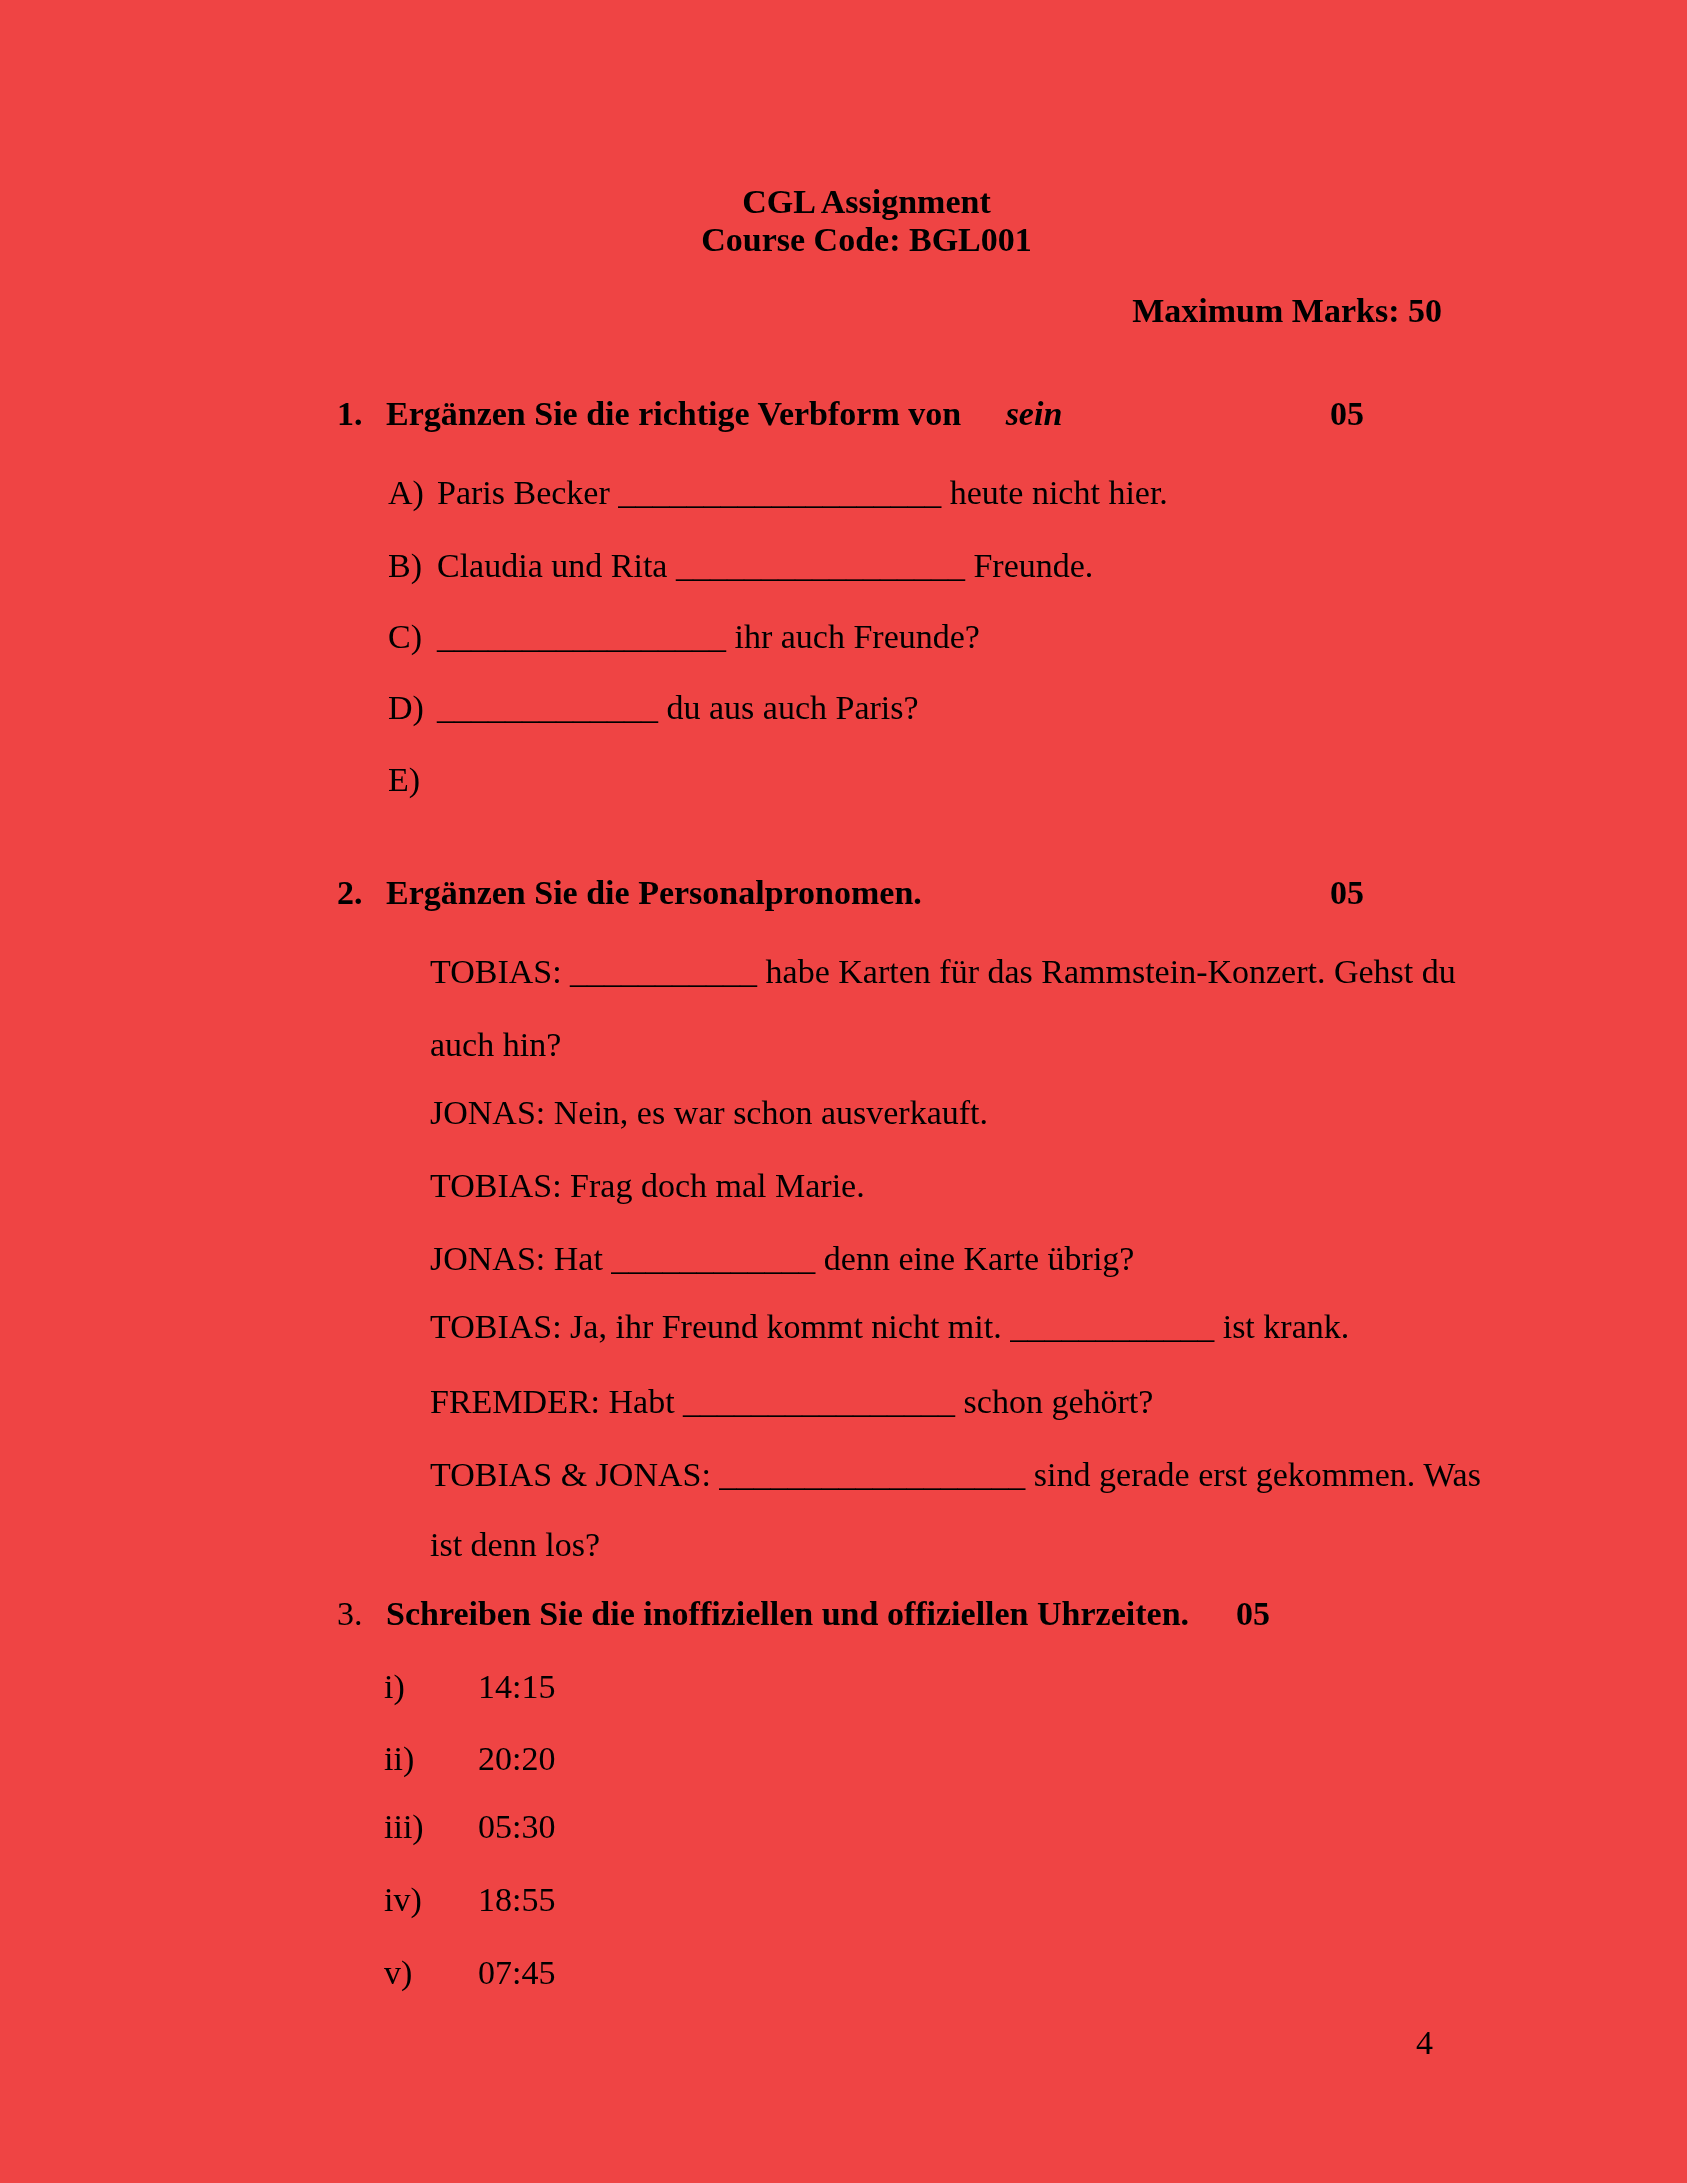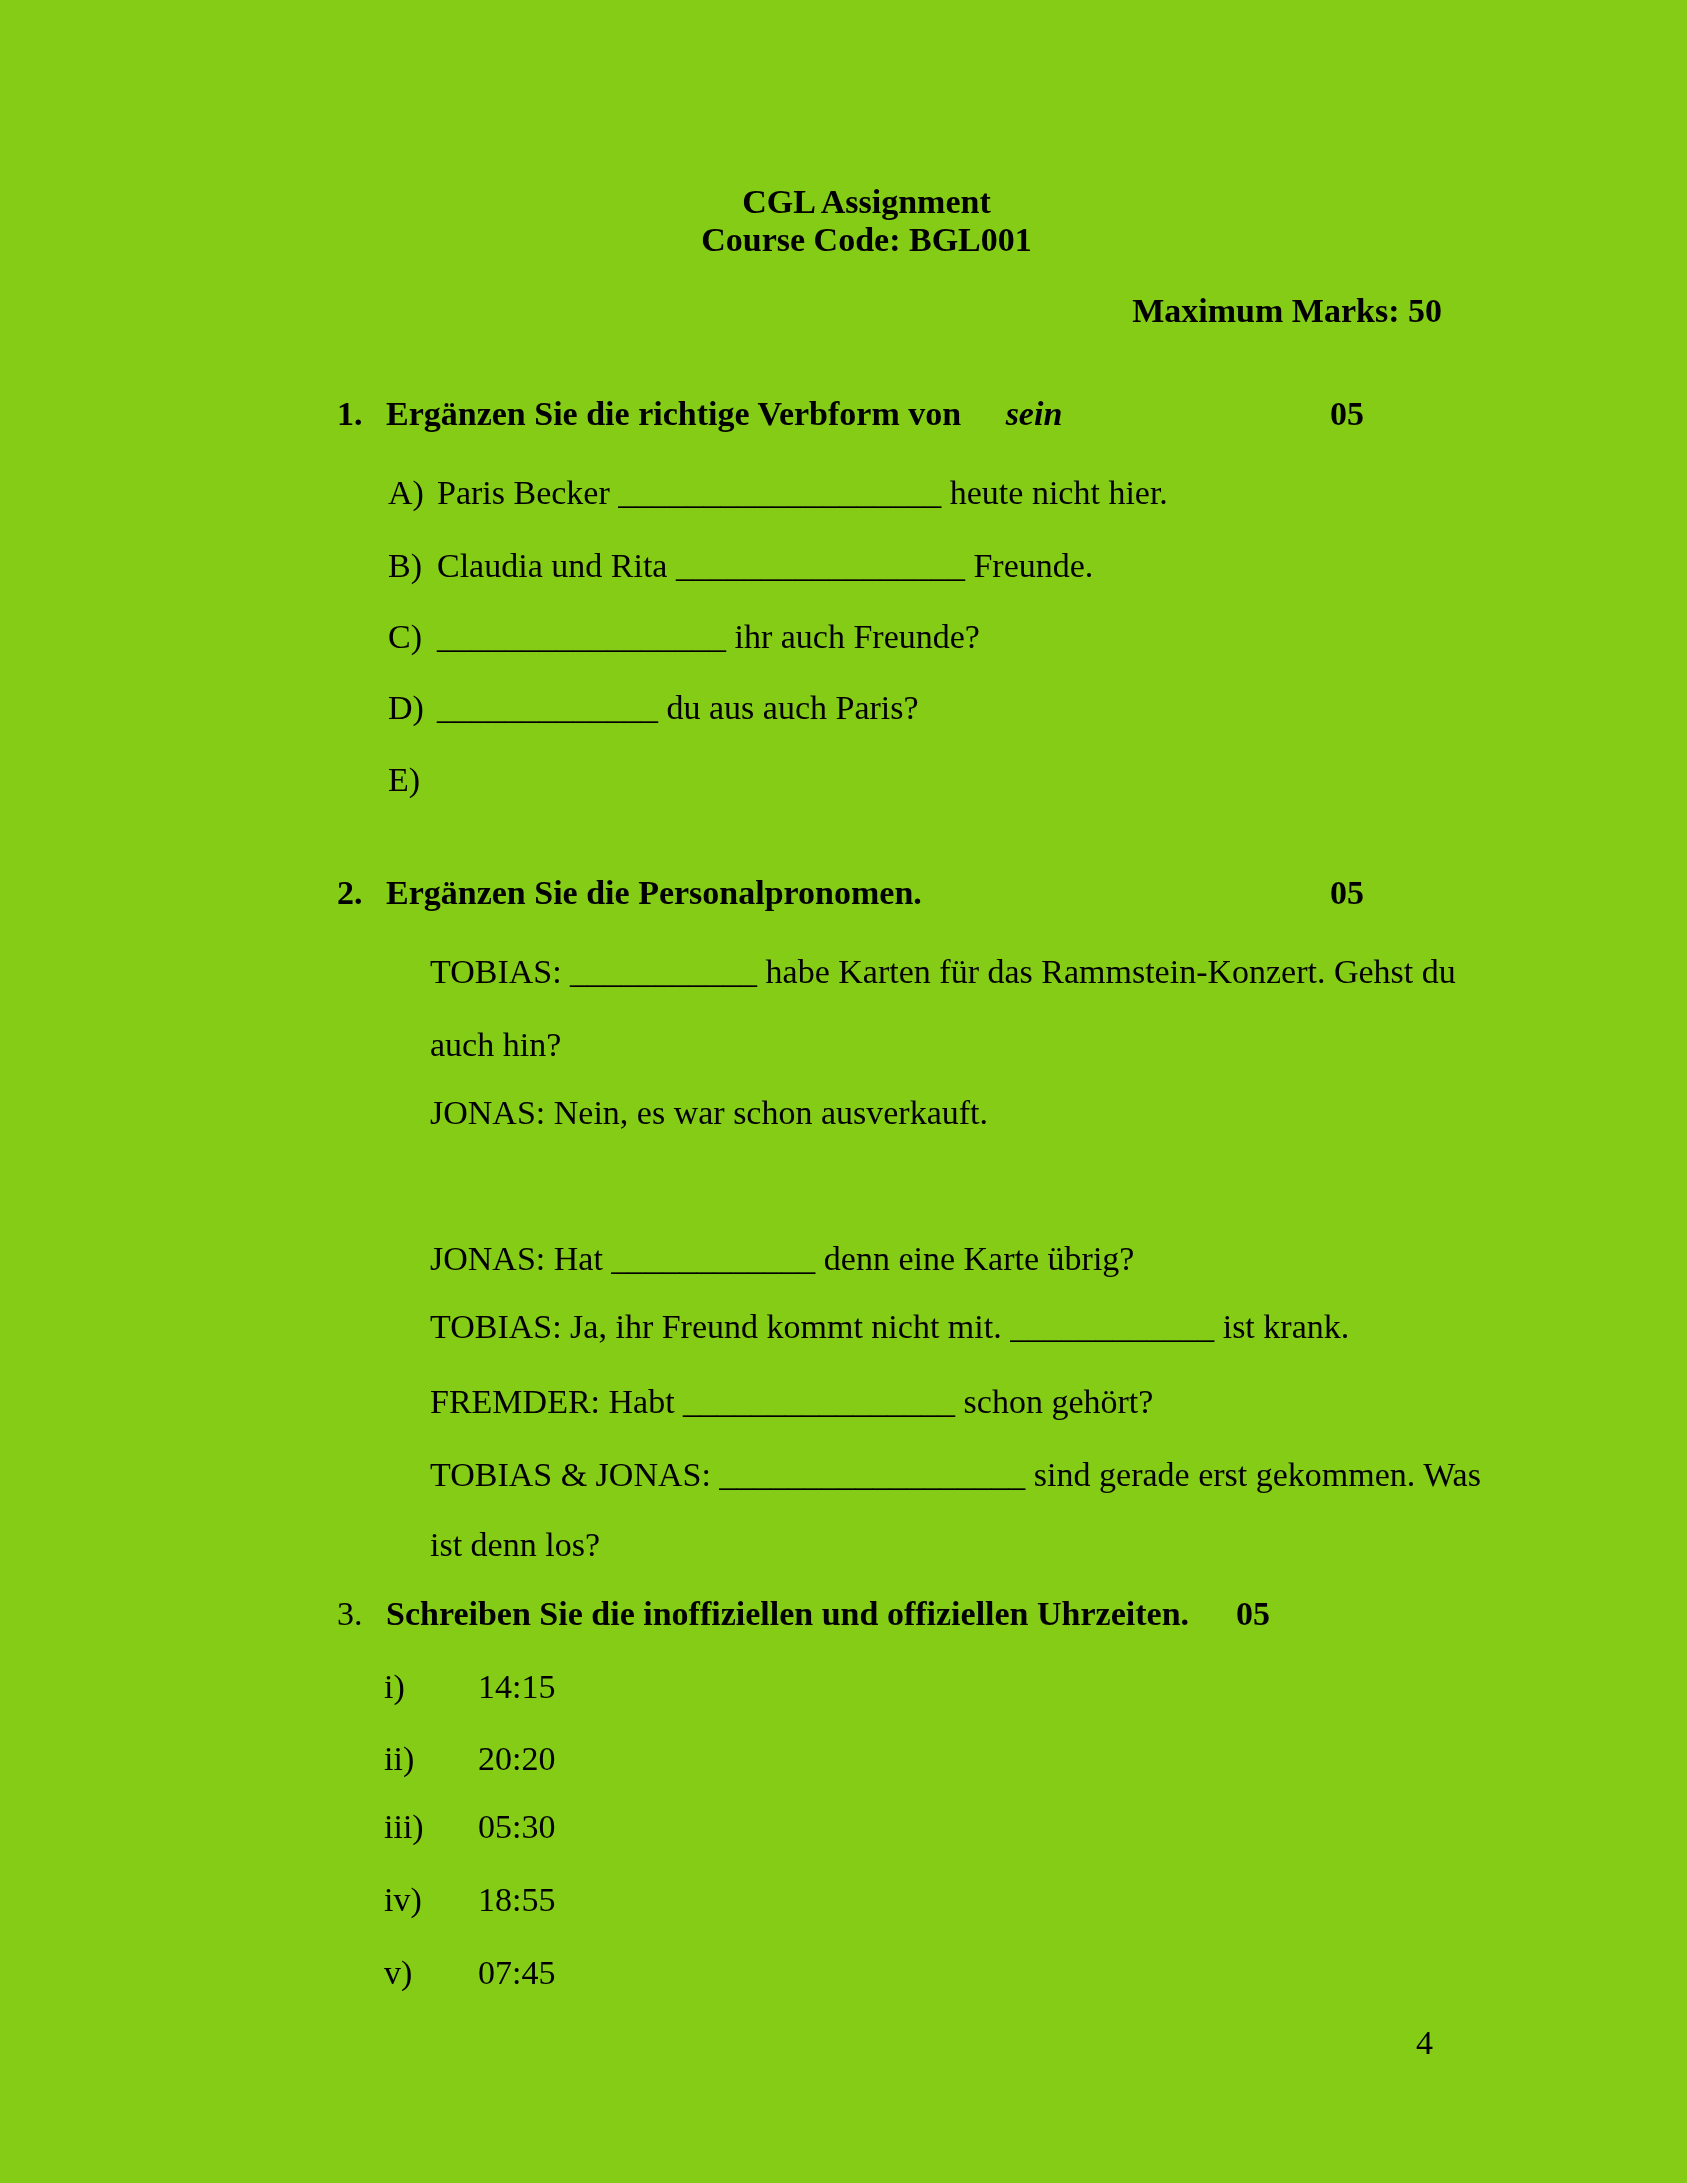--- a/index.html
+++ b/index.html
@@ -1,19 +1,19 @@
 <!DOCTYPE html>
 <html style="font-size:10.6px"><head>
 <meta charset="utf-8">
 <style>
   html,body{margin:0;padding:0;background:#e8e8e8;}
   .page{
     position:relative;
     width:1687px;height:2183px;
-    background:#84cc16;
+    background:#ef4444;
     font-family:"Liberation Serif", serif;
     font-size:34px;
     color:#000;
     overflow:hidden;
   }
   .line{position:absolute;left:0;top:0;width:100%;height:46px;}
   .col{position:absolute;white-space:pre;line-height:1.15;}
   .bold{font-weight:bold;}
   .italic{font-style:italic;margin-left:36px;}
   .center-band{left:291px;width:1151px;text-align:center;}
@@ -78,20 +78,23 @@
 
   <div class="line" style="top:952px">
     <span class="col dialogue-col">TOBIAS: ___________ habe Karten für das Rammstein-Konzert. Gehst du</span>
   </div>
   <div class="line" style="top:1025px">
     <span class="col dialogue-col">auch hin?</span>
   </div>
   <div class="line" style="top:1093px">
     <span class="col dialogue-col">JONAS: Nein, es war schon ausverkauft.</span>
   </div>
+  <div class="line" style="top:1166px">
+    <span class="col dialogue-col">TOBIAS: Frag doch mal Marie.</span>
+  </div>
   <div class="line" style="top:1239px">
     <span class="col dialogue-col">JONAS: Hat ____________ denn eine Karte übrig?</span>
   </div>
   <div class="line" style="top:1307px">
     <span class="col dialogue-col">TOBIAS: Ja, ihr Freund kommt nicht mit. ____________ ist krank.</span>
   </div>
   <div class="line" style="top:1382px">
     <span class="col dialogue-col">FREMDER: Habt ________________ schon gehört?</span>
   </div>
   <div class="line" style="top:1455px">

